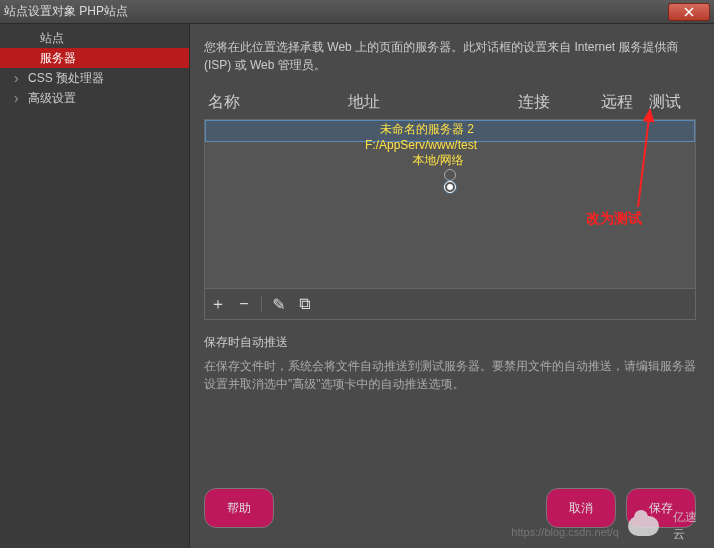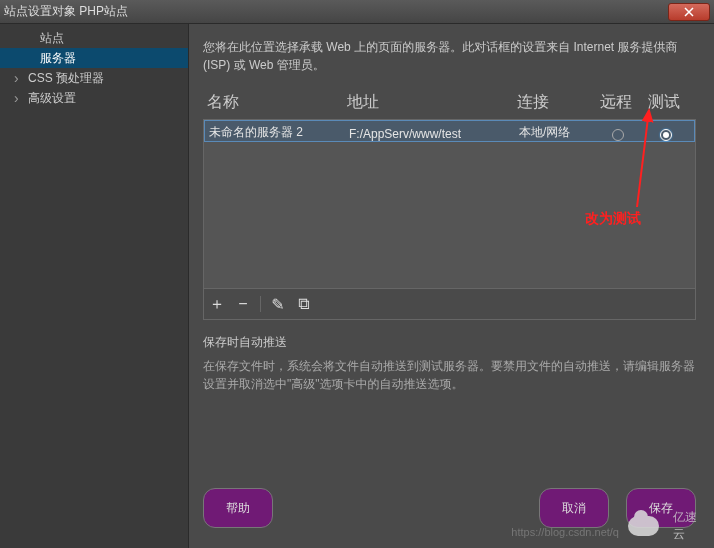--- a/index.html
+++ b/index.html
@@ -9,48 +9,48 @@
     .titlebar-text { color: #ddd; font-size: 12px; flex: 1; }
     .close-btn { width: 42px; height: 18px; background: linear-gradient(#d46a5c, #b83c2c); border: 1px solid #7a2518; border-radius: 3px; display: flex; align-items: center; justify-content: center; cursor: pointer; }
     .close-btn svg { width: 10px; height: 10px; }
     
     .main-area { display: flex; height: calc(100% - 24px); }
     
     .sidebar { width: 190px; background: #3a3a3a; border-right: 1px solid #2a2a2a; padding-top: 4px; }
     .sidebar-item { height: 20px; display: flex; align-items: center; padding-left: 40px; color: #ccc; font-size: 12px; cursor: pointer; position: relative; }
     .sidebar-item.has-chevron { padding-left: 28px; }
     .sidebar-item.has-chevron::before { content: "›"; position: absolute; left: 14px; color: #999; font-size: 14px; }
-    .sidebar-item.active { background: #0c4a6e; color: #fff; }
+    .sidebar-item.active { background: #b91c1c; color: #fff; }
     
     .content { flex: 1; background: #4a4a4a; padding: 14px 18px 14px 14px; display: flex; flex-direction: column; position: relative; }
     .intro-text { color: #ccc; font-size: 12px; line-height: 1.5; margin-bottom: 18px; }
     
     .table-header { display: flex; padding: 0 4px 6px 4px; font-size: 16px; color: #ccc; }
     .col-name { width: 140px; }
     .col-addr { width: 170px; }
     .col-conn { width: 75px; }
     .col-remote { width: 48px; text-align: center; }
     .col-test { width: 48px; text-align: center; }
     
     .table-body { border: 1px solid #666; background: #555; min-height: 170px; }
-    .table-row { display: flex; align-items: flex-end; height: 22px; padding: 0 4px; font-size: 12px; color: #e5e5e5; border: 1px solid #5a8ab8; background: #4a5a6a; cursor: pointer; }
+    .table-row { display: flex; align-items: center; height: 22px; padding: 0 4px; font-size: 12px; color: #fde047; border: 1px solid #5a8ab8; background: #4a5a6a; cursor: pointer; flex-direction: column; }
     .radio-outer { width: 12px; height: 12px; border: 1.5px solid #aaa; border-radius: 50%; margin: 0 auto; display: flex; align-items: center; justify-content: center; }
     .radio-outer.checked { border-color: #fff; box-shadow: 0 0 2px #4af; }
     .radio-inner { width: 6px; height: 6px; background: #fff; border-radius: 50%; }
     
     .toolbar { display: flex; align-items: center; gap: 8px; padding: 6px 4px; border: 1px solid #666; border-top: none; background: #4a4a4a; }
     .toolbar-btn { width: 18px; height: 18px; color: #ddd; display: flex; align-items: center; justify-content: center; cursor: pointer; font-size: 16px; }
     .toolbar-sep { width: 1px; height: 16px; background: #666; }
     
     .autopush-title { color: #ccc; font-size: 12px; margin-top: 14px; margin-bottom: 6px; }
     .autopush-text { color: #aaa; font-size: 12px; line-height: 1.5; }
     
     .button-row { position: absolute; bottom: 20px; left: 14px; right: 18px; display: flex; }
-    .btn { height: 40px; padding: 16px 22px; background: #701a75; border: 1px solid #777; border-radius: 12px; color: #ddd; font-size: 12px; cursor: pointer; display: flex; align-items: center; }
-    .btn-group-right { margin-left: auto; display: flex; gap: 17px; }
+    .btn { height: 40px; padding: 16px 22px; background: #be185d; border: 1px solid #777; border-radius: 12px; color: #ddd; font-size: 12px; cursor: pointer; display: flex; align-items: center; }
+    .btn-group-right { margin-left: auto; display: flex; gap: 10px; }
     
     .annotation-arrow { position: absolute; pointer-events: none; }
     .annotation-text { position: absolute; color: #ff2020; font-size: 14px; font-weight: bold; pointer-events: none; }
     
     .watermark-url { position: absolute; bottom: 10px; right: 95px; color: #888; font-size: 11px; opacity: 0.7; }
     .watermark-logo { position: absolute; bottom: 6px; right: 6px; width: 80px; height: 32px; display: flex; align-items: center; gap: 14px; opacity: 0.85; }
     .wm-cloud { width: 32px; height: 20px; background: #ddd; border-radius: 12px; position: relative; }
     .wm-cloud::before { content: ""; position: absolute; width: 14px; height: 14px; background: #ddd; border-radius: 50%; top: -6px; left: 6px; }
     .wm-text { color: #ccc; font-size: 12px; }
   </style>

